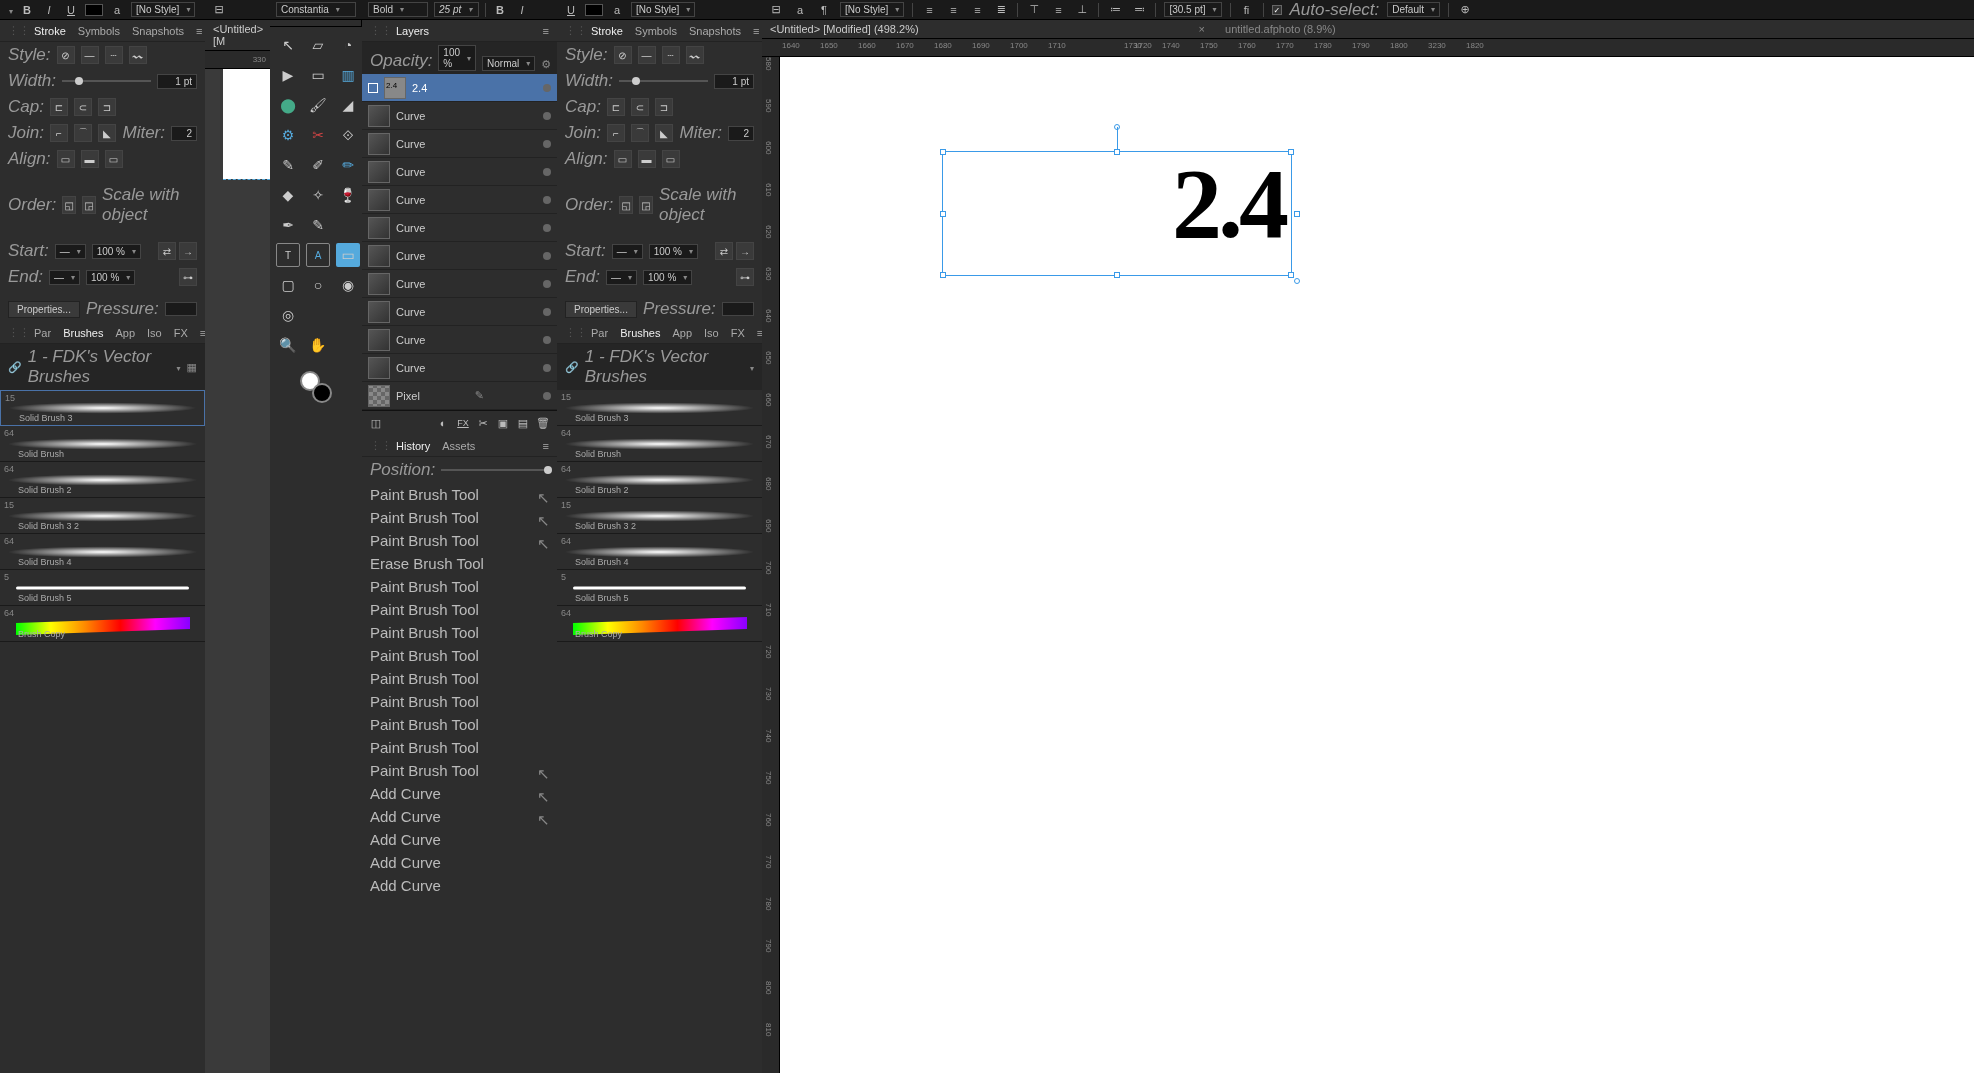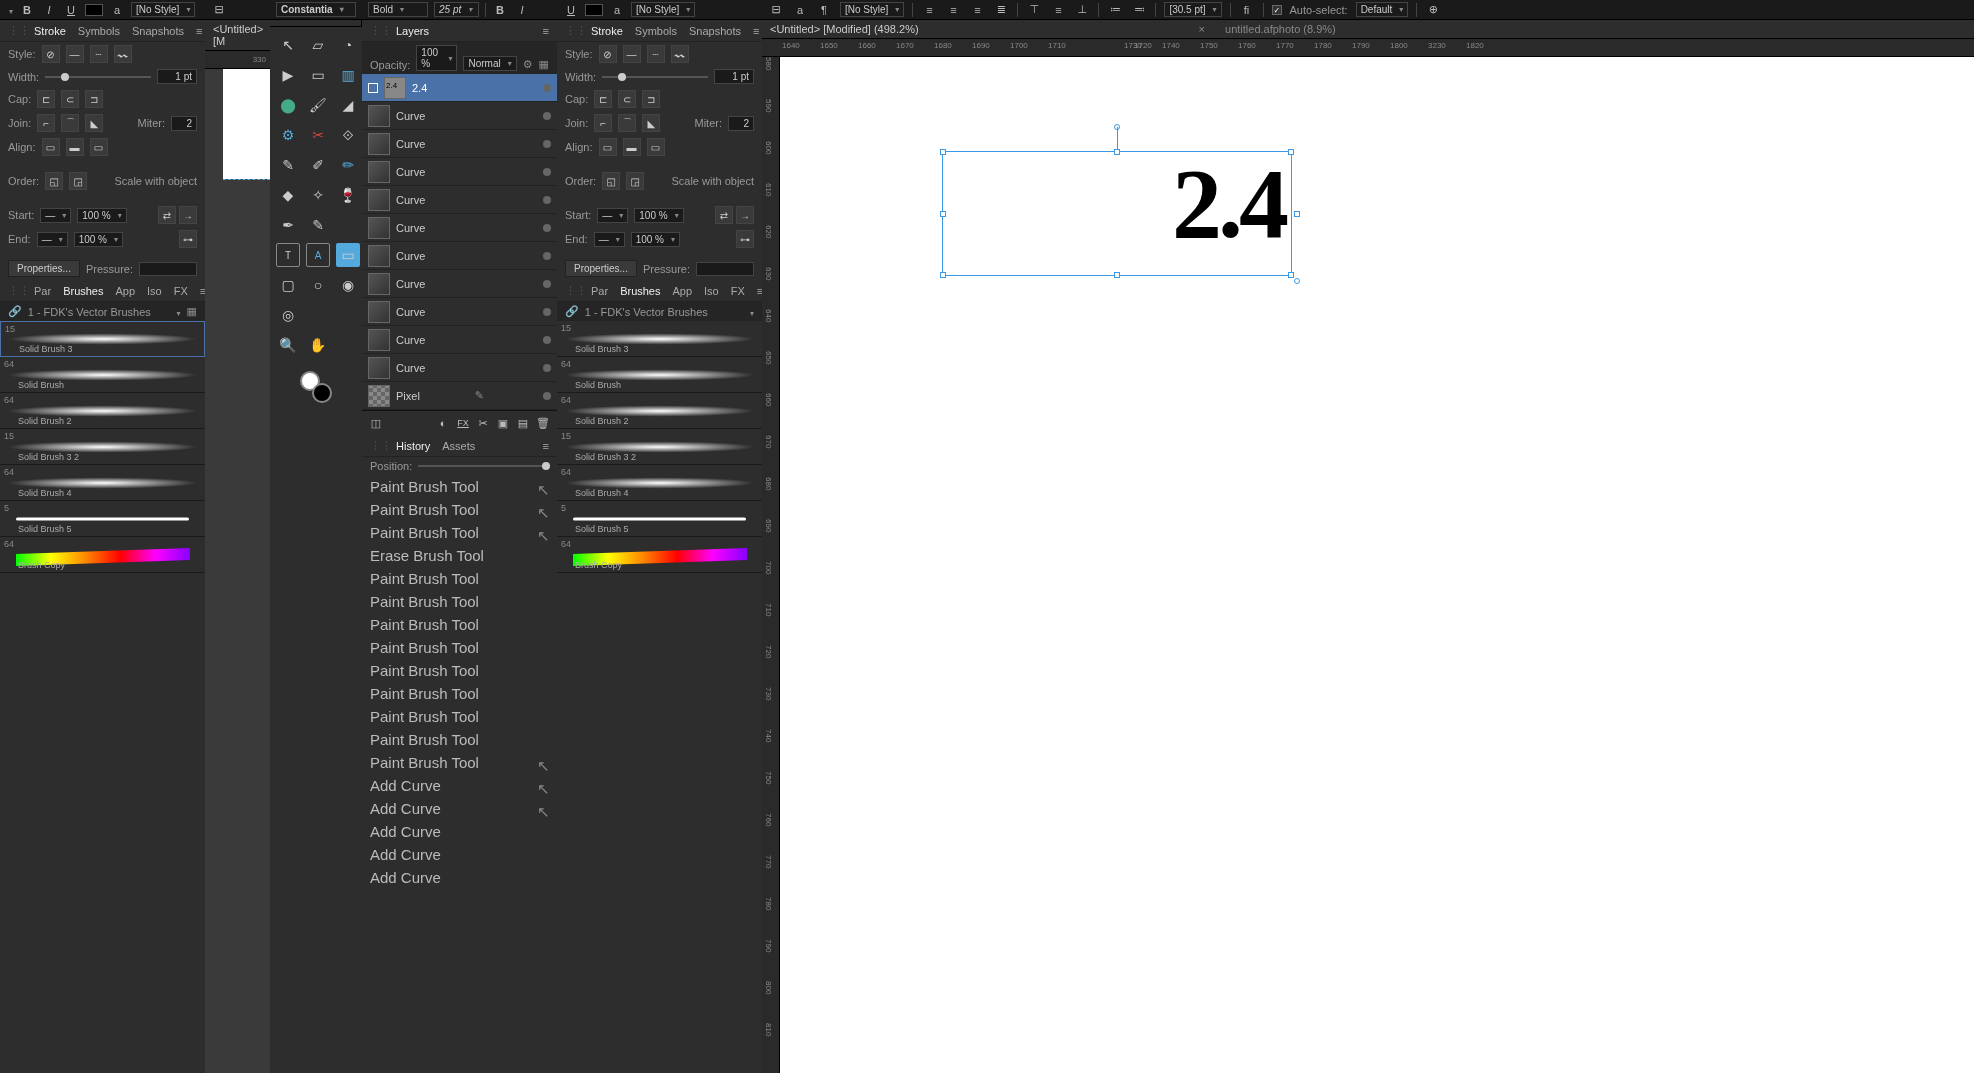--- a/index.html
+++ b/index.html
@@ -3,21 +3,21 @@
 <meta charset="utf-8">
 <style>
 * { margin: 0; padding: 0; box-sizing: border-box; font-family: "Segoe UI", Tahoma, sans-serif; }
 body { background: #1e1e1e; color: #ccc; font-size: 11px; overflow: hidden; width: 1974px; height: 1073px; display: flex; }
 .panel-bg { background: #2d2d2d; }
 .panel-header { display: flex; align-items: center; padding: 4px 8px; border-bottom: 1px solid #222; font-size: 11px; color: #aaa; }
 .panel-header .grip { color: #555; margin-right: 4px; }
 .panel-header .tab { margin-right: 12px; cursor: pointer; }
 .panel-header .tab.active { color: #eee; }
 .panel-header .menu { margin-left: auto; }
-.label { color: #999; font-size: 11px; }
+.label { color: #999; font-size: 17px; font-style: italic; }
 .row { display: flex; align-items: center; padding: 3px 8px; gap: 6px; }
 .icon-btn { width: 18px; height: 18px; background: #3a3a3a; border: 1px solid #444; display: inline-flex; align-items: center; justify-content: center; color: #ccc; font-size: 10px; cursor: pointer; }
 .input-box { background: #1a1a1a; border: 1px solid #444; color: #ccc; padding: 1px 4px; font-size: 10px; width: 40px; text-align: right; }
 .slider { flex: 1; height: 2px; background: #555; position: relative; }
 .slider .knob { position: absolute; width: 8px; height: 8px; background: #ccc; border-radius: 50%; top: -3px; }
 .select-box { background: #1a1a1a; border: 1px solid #444; color: #ccc; padding: 1px 4px; font-size: 10px; display: inline-flex; align-items: center; gap: 4px; }
 .toolbar-top { height: 20px; background: #1a1a1a; display: flex; align-items: center; padding: 0 6px; gap: 6px; border-bottom: 1px solid #000; }
 .tb-icon { width: 16px; height: 16px; display: inline-flex; align-items: center; justify-content: center; color: #bbb; font-size: 11px; cursor: pointer; }
 .tb-sep { width: 1px; height: 14px; background: #444; }
 .doc-tab { display: flex; align-items: center; padding: 3px 8px; background: #2d2d2d; color: #ccc; font-size: 11px; border-bottom: 1px solid #000; }
@@ -215,21 +215,21 @@
     <div class="ruler-h" style="position:absolute;left:0;right:0;top:0;">
         <span style="position:absolute;right:4px;top:4px;font-size:8px;">330</span>
       </div>
     <div class="white-canvas" style="left:18px;top:18px;right:0;height:110px;"></div>
     <div style="position:absolute;left:18px;top:128px;right:0;border-top:1px dashed #5ad;"></div>
   </div>
 </div>
 
 <div class="col" style="background:#2d2d2d;">
   <div class="toolbar-top">
-    <span class="select-box small-caret" style="width:80px;font-weight:bold;">Constantia</span>
+    <span class="select-box small-caret" style="width:80px;">Constantia</span>
   </div>
   <div class="doc-tab" style="border-right:1px solid #000;"></div>
   <div class="toolbox">
     <div class="tool">↖</div>
     <div class="tool">▱</div>
     <div class="tool">◔</div>
     <div class="tool">▶</div>
     <div class="tool">▭</div>
     <div class="tool" style="color:#5ad;">▥</div>
     <div class="tool" style="color:#4a8;">⬤</div>

